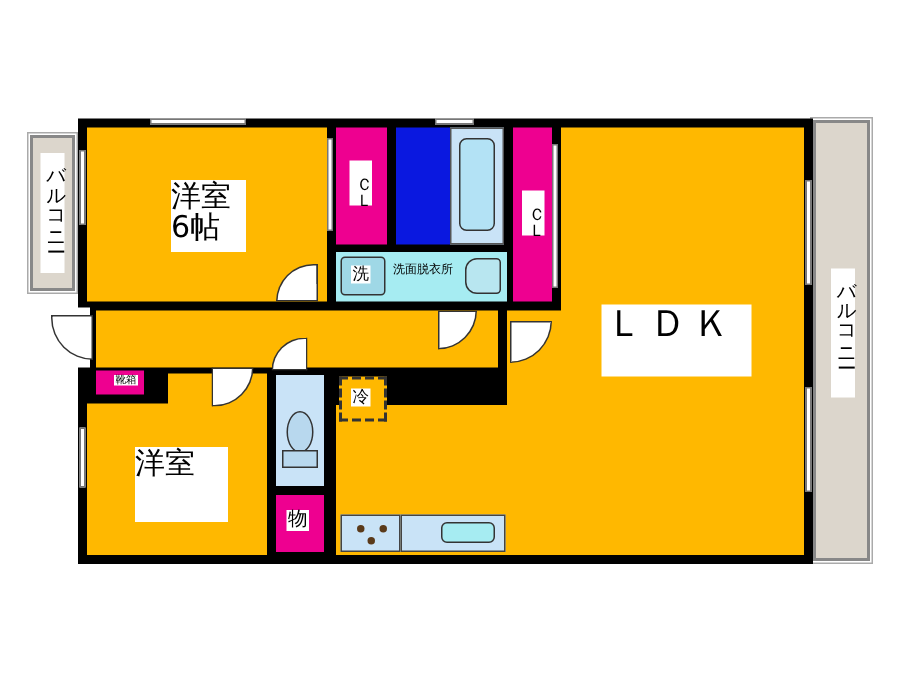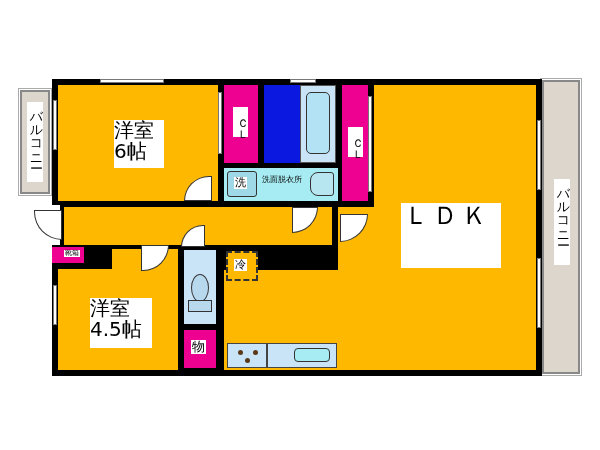--- a/index.html
+++ b/index.html
@@ -57,44 +57,43 @@
   </div>
   <div class="abs" style="left:38px;top:6px;font-size:8px;color:#000;">洗面脱衣所</div>
   <div class="abs" style="left:86px;top:4px;width:24px;height:24px;border:1px solid #333;border-radius:8px 3px 3px 8px;background:#b8e6f0;"></div>
 </div>
 
 <div class="abs orange" style="left:64px;top:207px;width:268px;height:38px;"></div>
 <div class="abs orange" style="left:268px;top:245px;width:64px;height:0px;"></div>
 
 <div class="abs" style="left:34px;top:210px;width:28px;height:30px;border:1px solid #333;border-radius:0 0 0 28px;background:#fff;"></div>
 
-<div class="abs magenta" style="left:52px;top:247px;width:32px;height:16px;">
+<div class="abs magenta" style="left:64px;top:247px;width:32px;height:16px;">
   <div class="abs lbl" style="left:12px;top:3px;font-size:7px;padding:0 1px;">靴箱</div>
 </div>
 
 <div class="abs orange" style="left:58px;top:269px;width:120px;height:101px;"></div>
 <div class="abs orange" style="left:112px;top:249px;width:66px;height:22px;"></div>
 <div class="abs lbl" style="left:90px;top:298px;width:62px;height:50px;font-size:20px;">
   <div>洋室</div>
-  <div>4.5帖</div>
 </div>
 
 <div class="abs lblue" style="left:184px;top:250px;width:32px;height:74px;">
   <div class="abs" style="left:7px;top:24px;width:18px;height:28px;border:1px solid #333;border-radius:50%;background:#b8d8ee;"></div>
   <div class="abs" style="left:4px;top:50px;width:24px;height:12px;border:1px solid #333;background:#b8d8ee;"></div>
 </div>
 
 <div class="abs magenta" style="left:184px;top:330px;width:32px;height:38px;">
   <div class="abs lbl" style="left:7px;top:10px;font-size:13px;padding:0 1px;">物</div>
 </div>
 
 <div class="abs orange" style="left:374px;top:85px;width:162px;height:285px;"></div>
 <div class="abs orange" style="left:224px;top:270px;width:152px;height:100px;"></div>
 <div class="abs orange" style="left:338px;top:207px;width:40px;height:66px;"></div>
-<div class="abs lbl" style="left:401px;top:203px;width:100px;height:65px;font-size:25px;padding-left:3px;">
+<div class="abs lbl" style="left:401px;top:203px;width:100px;height:48px;font-size:25px;padding-left:3px;">
   <div style="letter-spacing:4px;">ＬＤＫ</div>
 </div>
 
 <div class="abs" style="left:226px;top:251px;width:32px;height:30px;border:2px dashed #333;background:#ffb800;">
   <div class="abs lbl" style="left:6px;top:6px;font-size:11px;padding:0 1px;">冷</div>
 </div>
 
 <div class="abs lblue" style="left:227px;top:343px;width:40px;height:25px;border:1px solid #444;">
   <div class="abs" style="left:10px;top:6px;width:5px;height:5px;border-radius:50%;background:#5a3a1a;"></div>
   <div class="abs" style="left:25px;top:6px;width:5px;height:5px;border-radius:50%;background:#5a3a1a;"></div>

